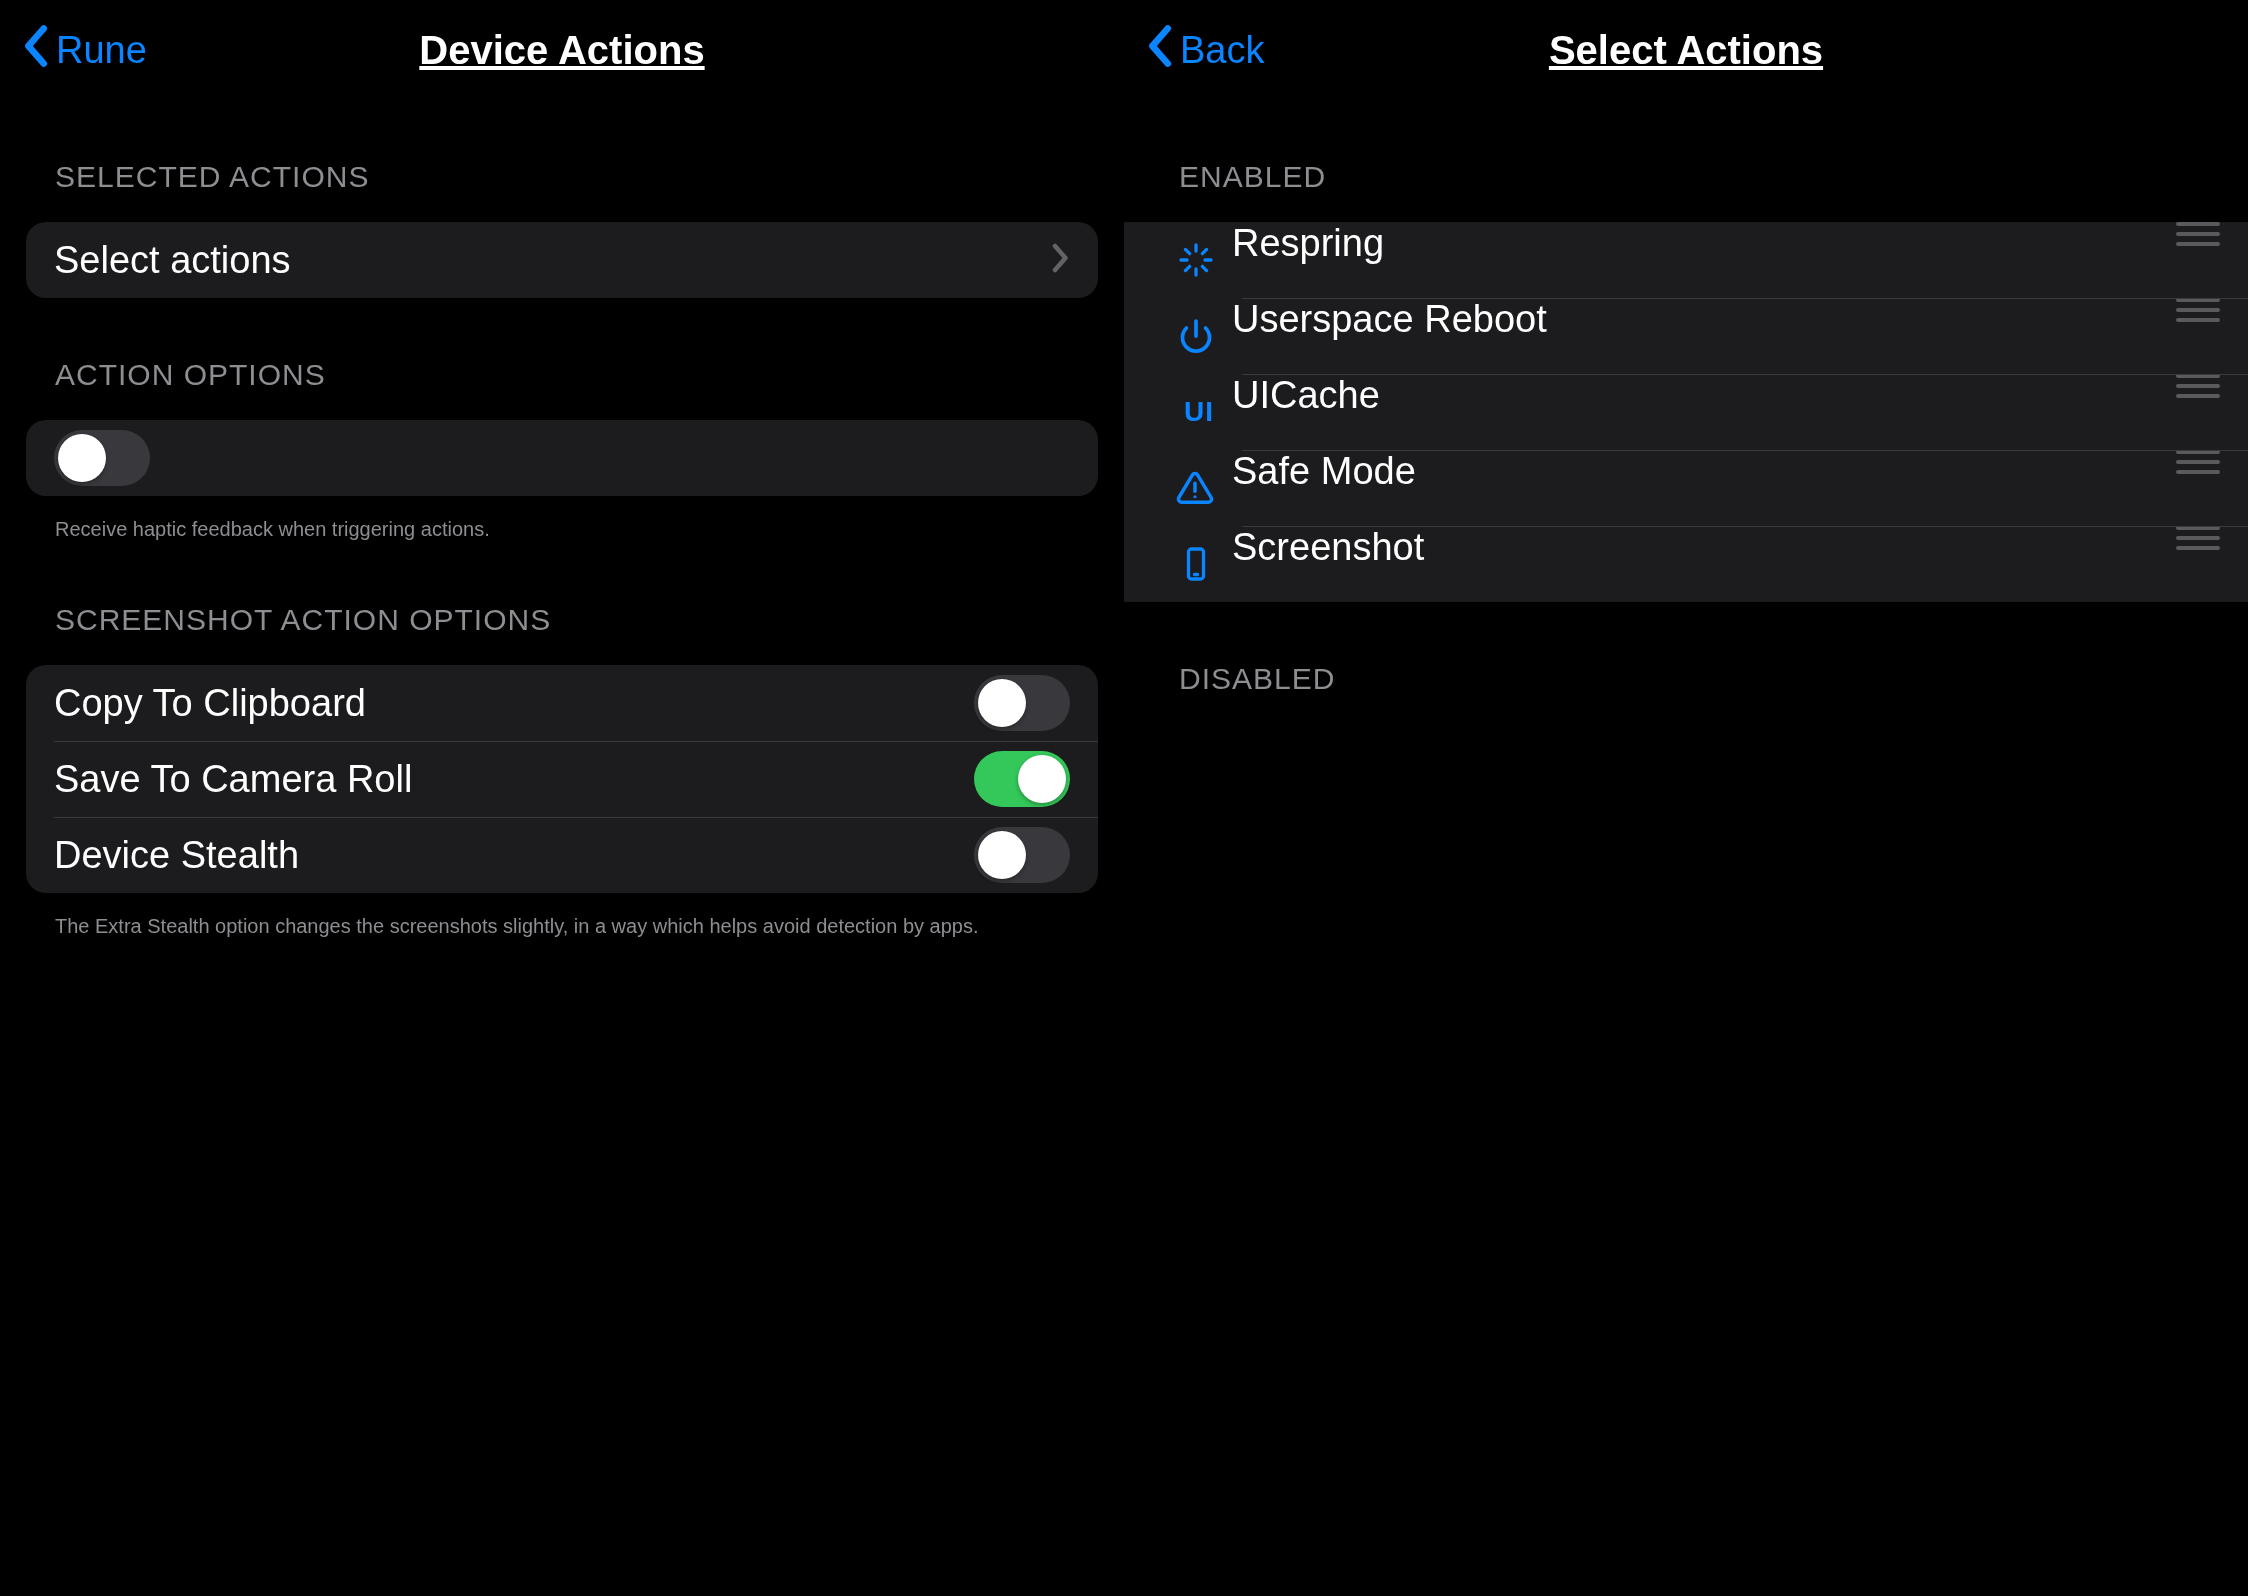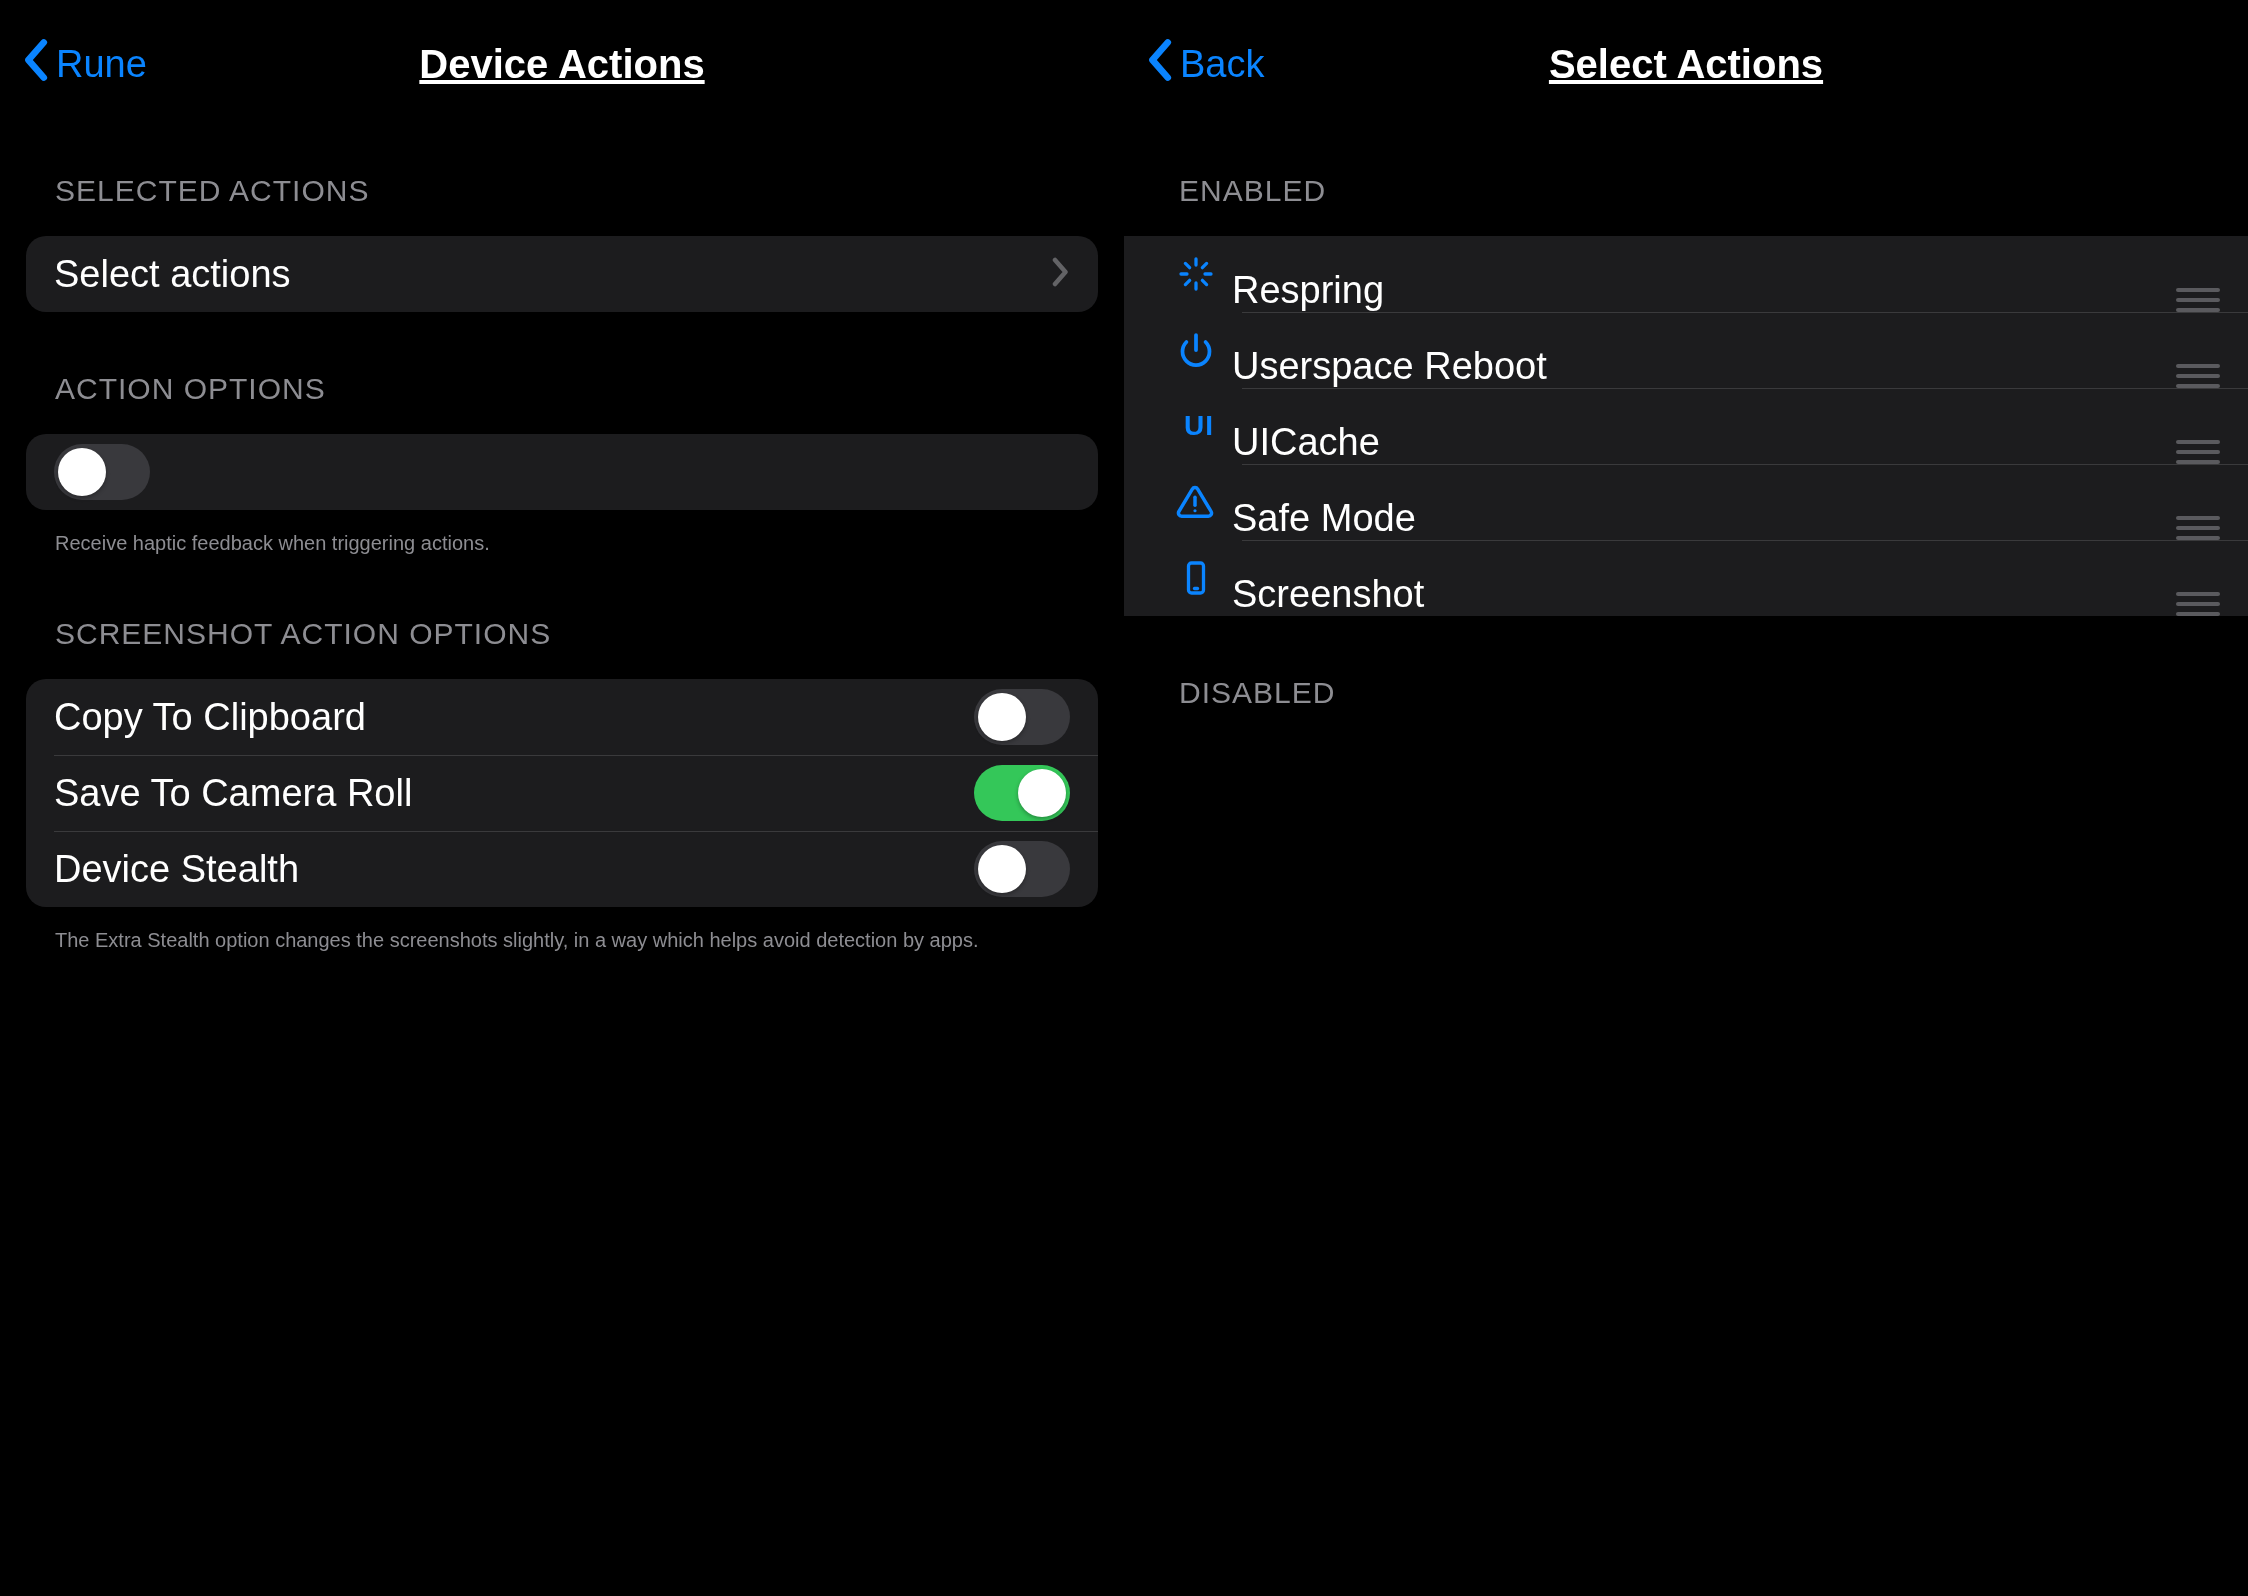--- a/index.html
+++ b/index.html
@@ -17,21 +17,20 @@
     height: 100%;
     background: #000;
     position: relative;
   }
   .navbar {
     display: flex;
     align-items: center;
     height: 100px;
     position: relative;
     padding: 12px 30px;
-    margin-top: 14px;
   }
   .nav-back {
     display: flex;
     align-items: center;
     color: #0a84ff;
     font-size: 38px;
     position: absolute;
     left: 20px;
   }
   .nav-back svg { width: 30px; height: 44px; margin-right: 6px; }
@@ -122,21 +121,21 @@
     display: flex;
     align-items: center;
     justify-content: flex-end;
     color: #0a84ff;
     flex-shrink: 0;
     padding-left: 30px;
   }
   .flat-inner {
     flex: 1;
     display: flex;
-    align-items: flex-end;
+    align-items: flex-start;
     padding-right: 28px;
     position: relative;
   }
   .flat-label {
     font-size: 38px;
     color: #fff;
     flex: 1;
     padding-left: 18px;
   }
   .drag-handle {

